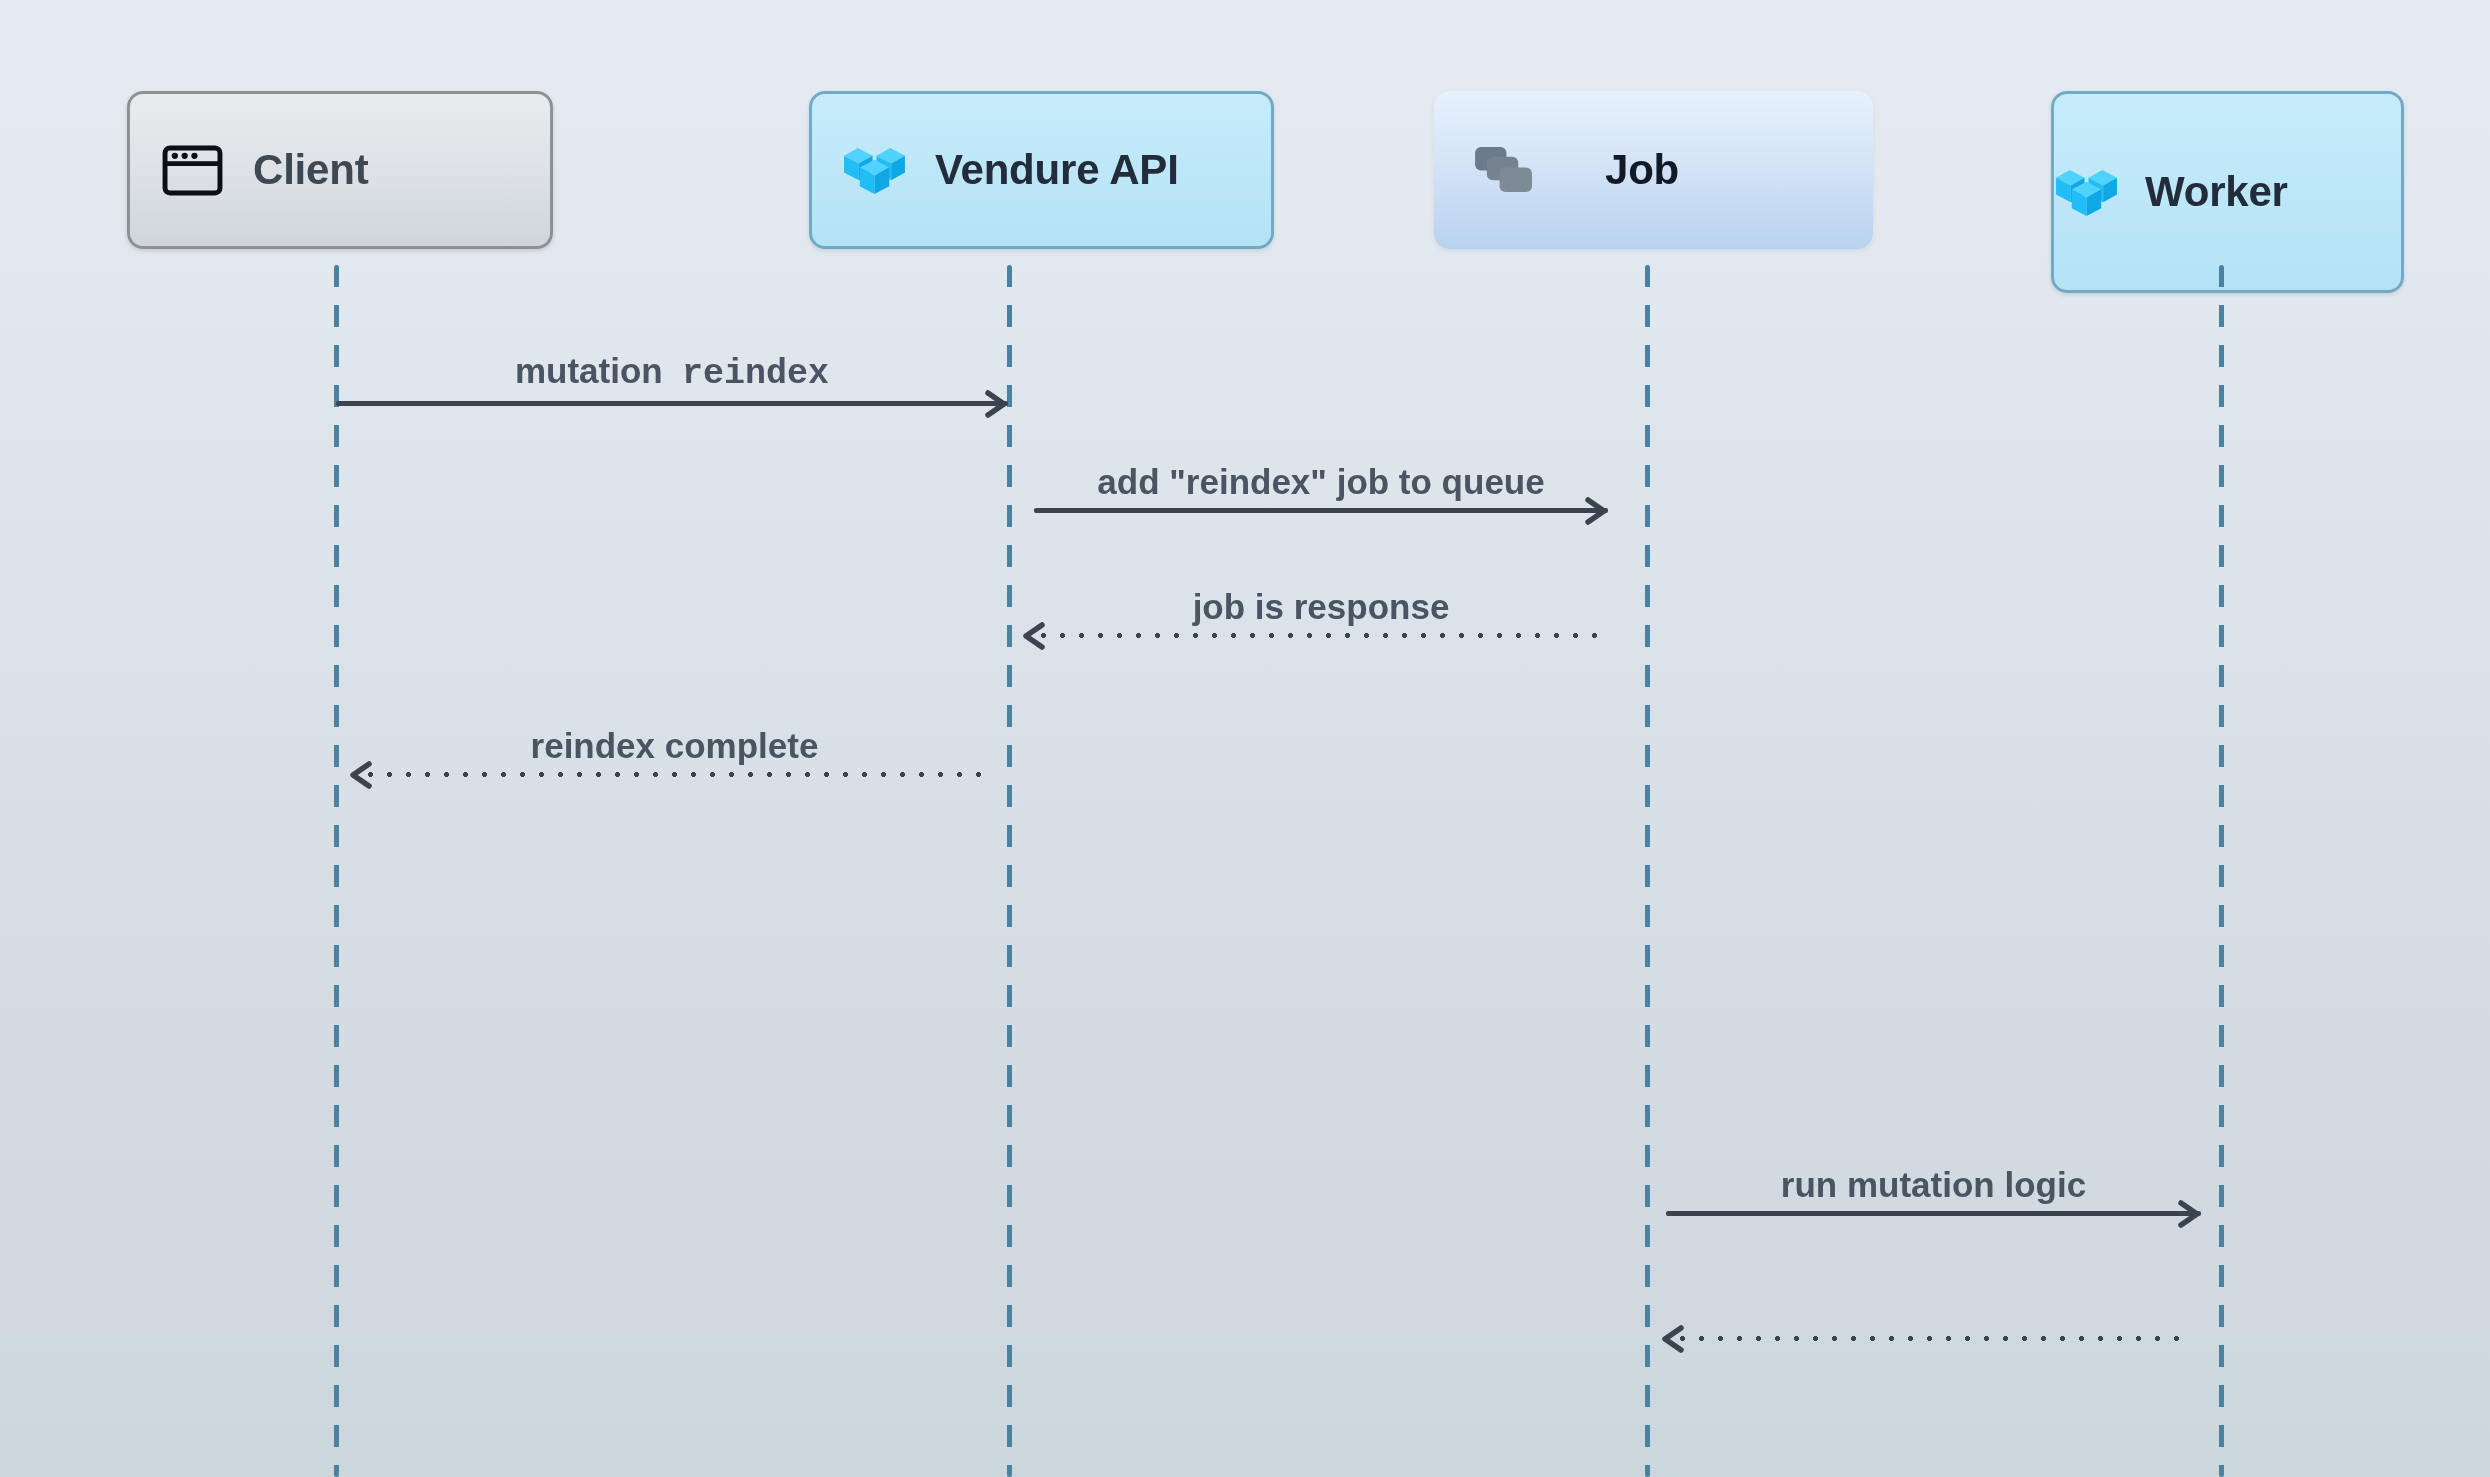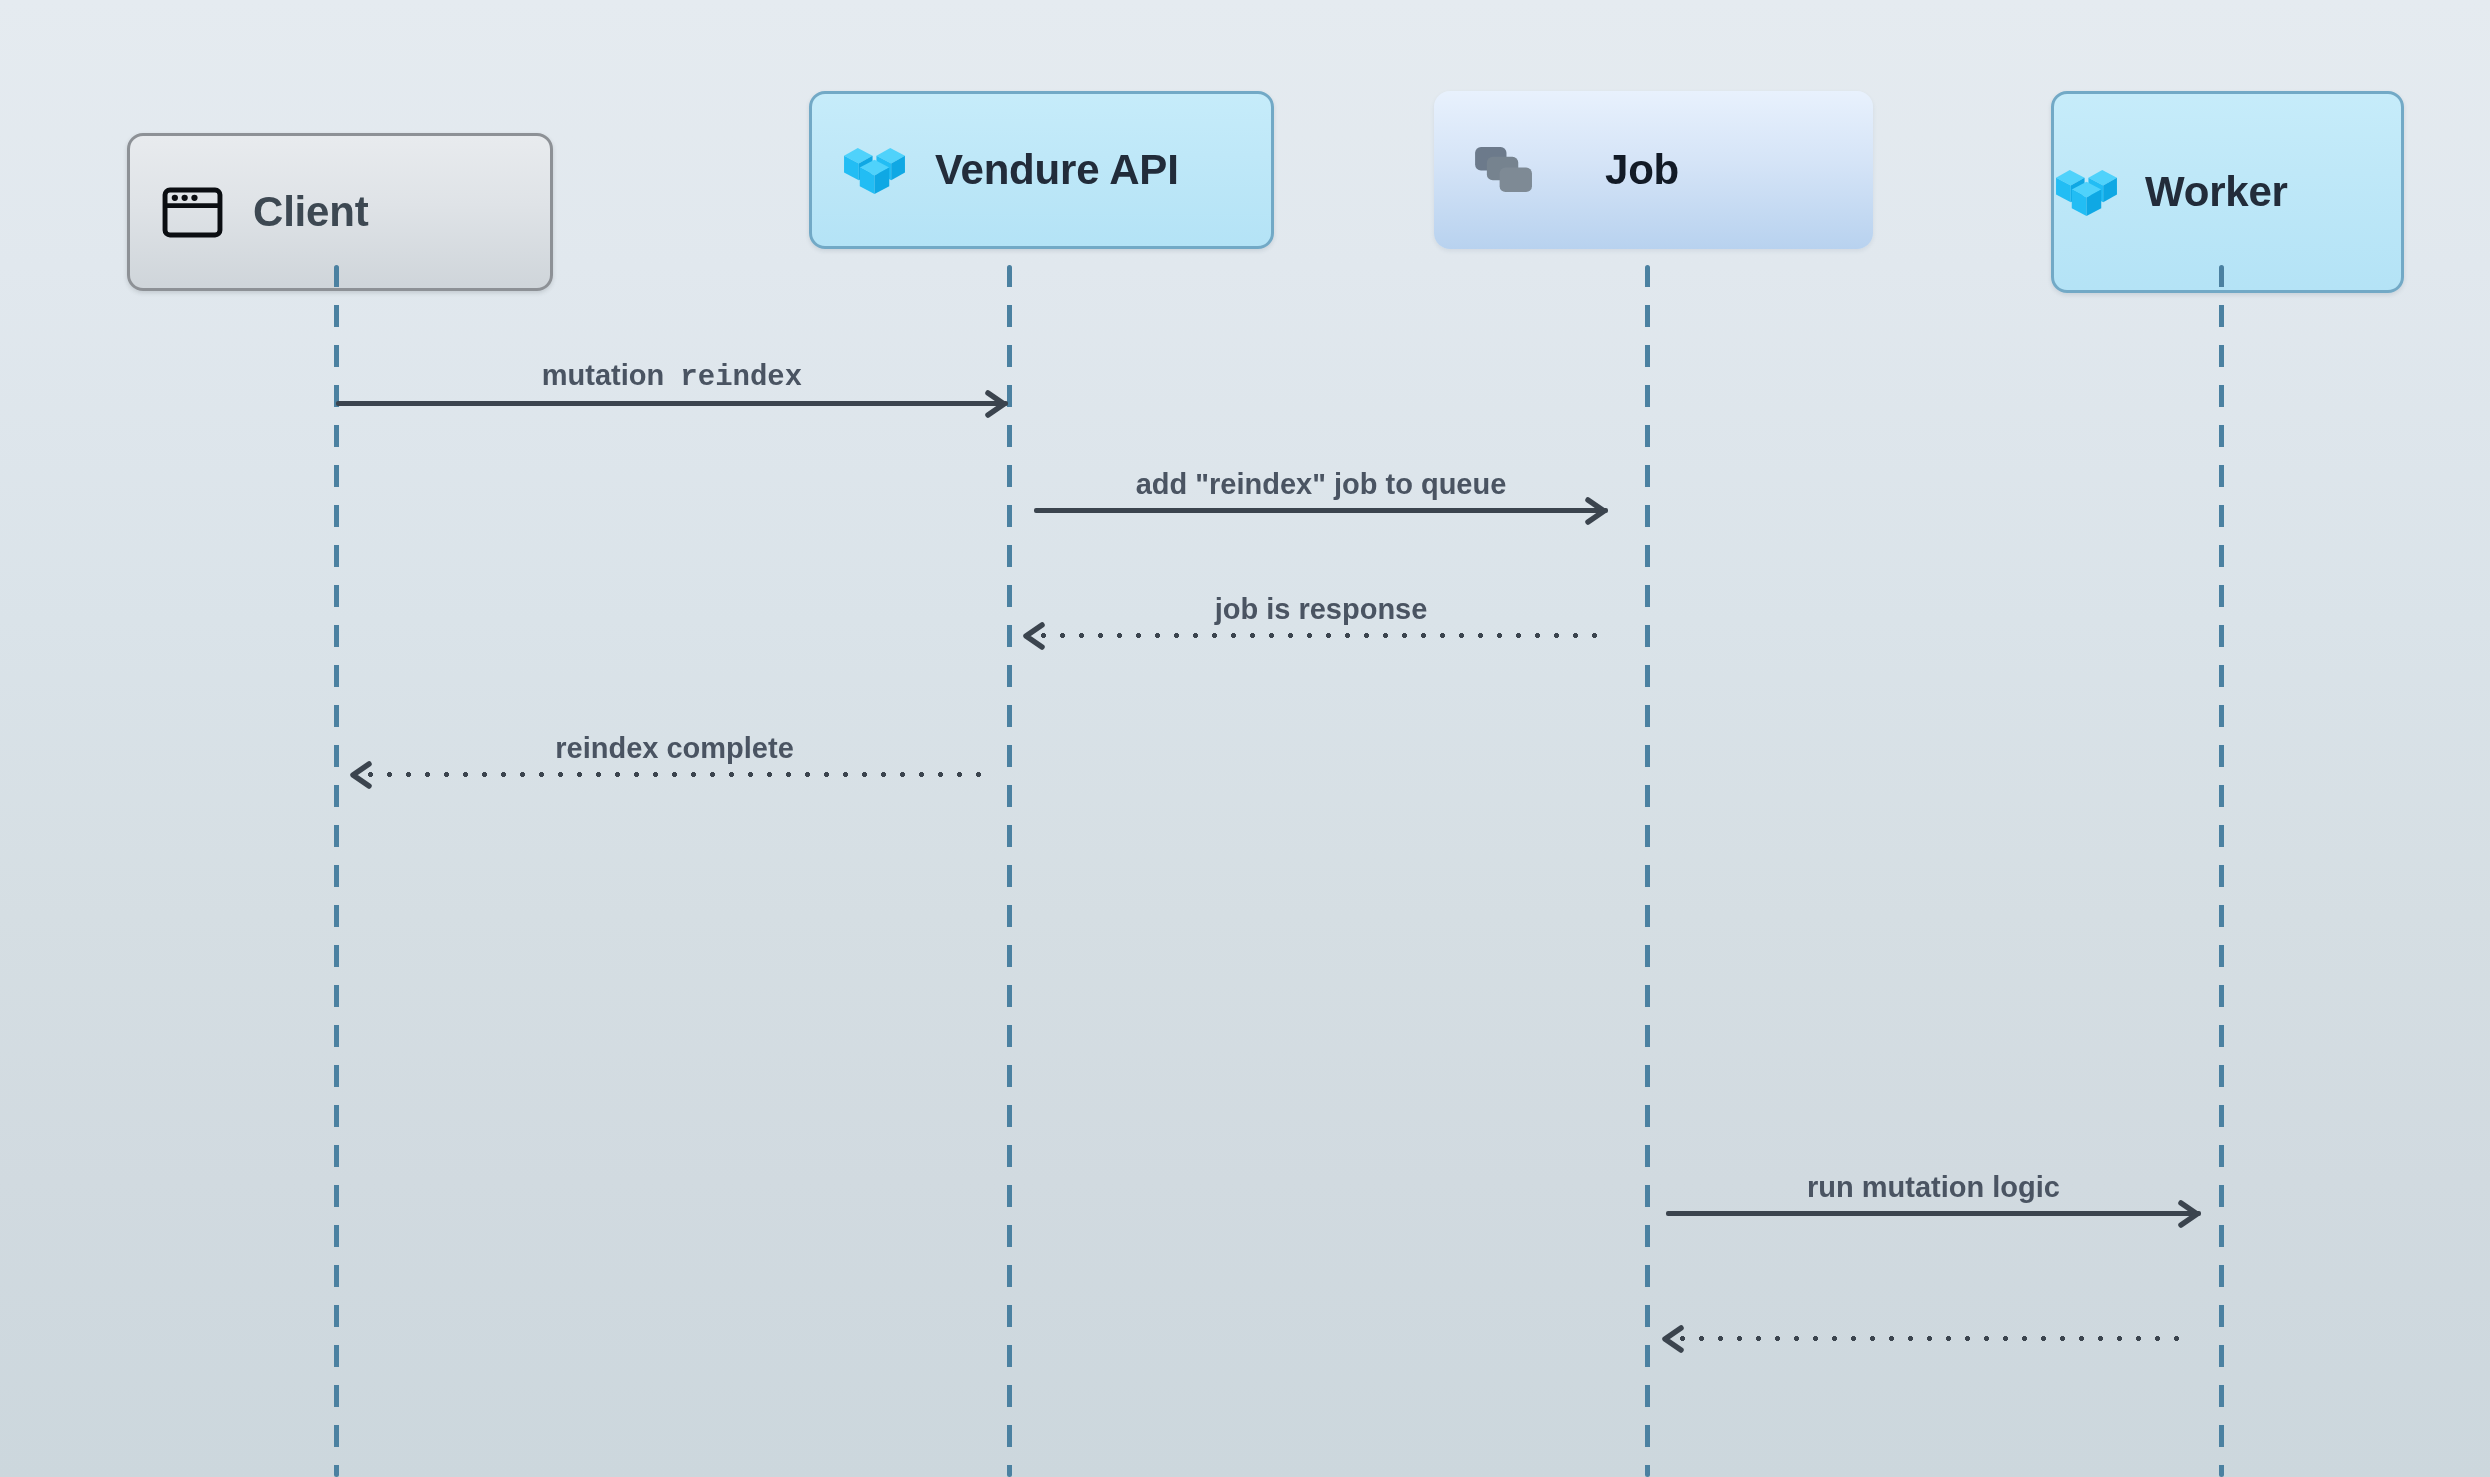--- a/index.html
+++ b/index.html
@@ -40,21 +40,20 @@
     font-size: 42px;
     font-weight: bold;
     letter-spacing: -0.2px;
     white-space: nowrap;
   }
 
   .actor-client {
     background: linear-gradient(180deg, #e8ebee 0%, #dfe3e7 45%, #cfd5da 100%);
     border: 3px solid #8d9196;
     box-shadow: 0 2px 4px rgba(60,70,80,0.18);
-    margin-top: 42px;
   }
   .actor-client .actor-label { color: #3d4852; }
 
   .actor-vendure {
     background: linear-gradient(180deg, #c6ecfa 0%, #bfe8f8 40%, #b4e3f6 100%);
     border: 3px solid #72a9c6;
     box-shadow: 0 2px 4px rgba(60,80,100,0.14);
   }
   .actor-vendure .actor-label { color: #222c3a; }
 
@@ -75,21 +74,21 @@
     border-radius: 3px;
   }
 
   
   .msg { position: absolute; }
   .msg-label {
     position: absolute;
     bottom: 14px;
     width: 100%;
     text-align: center;
-    font-size: 29px;
+    font-size: 35px;
     font-weight: bold;
     color: #4a5462;
     white-space: nowrap;
     line-height: 1;
   }
   .msg-label .mono {
     font-family: "Liberation Mono", "DejaVu Sans Mono", monospace;
     font-weight: bold;
   }
   .msg-line {

